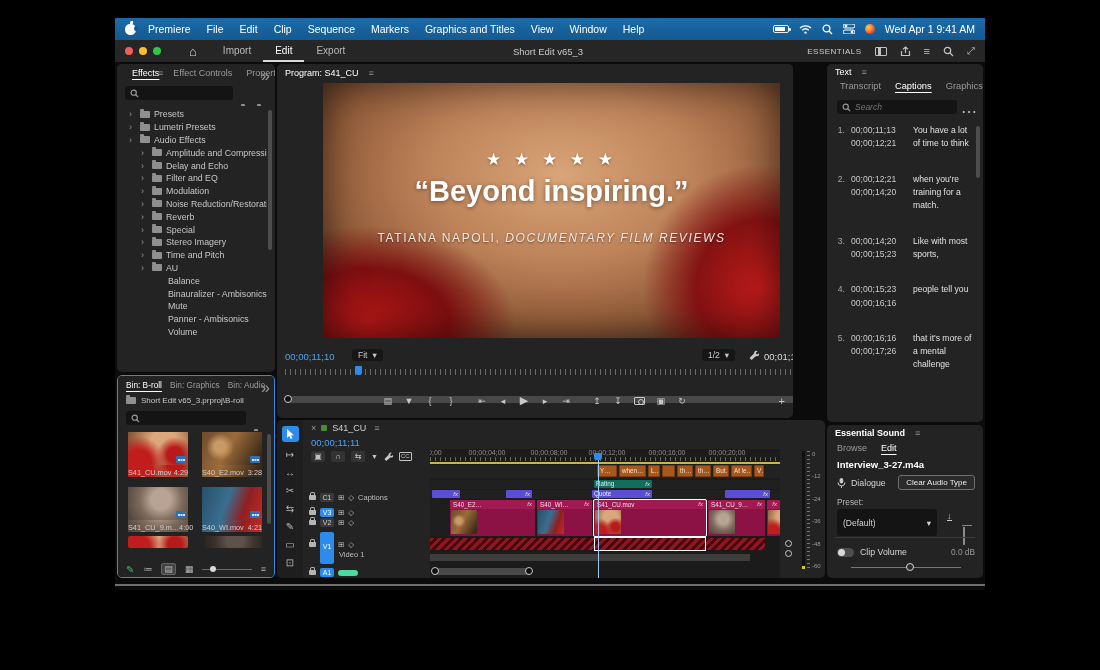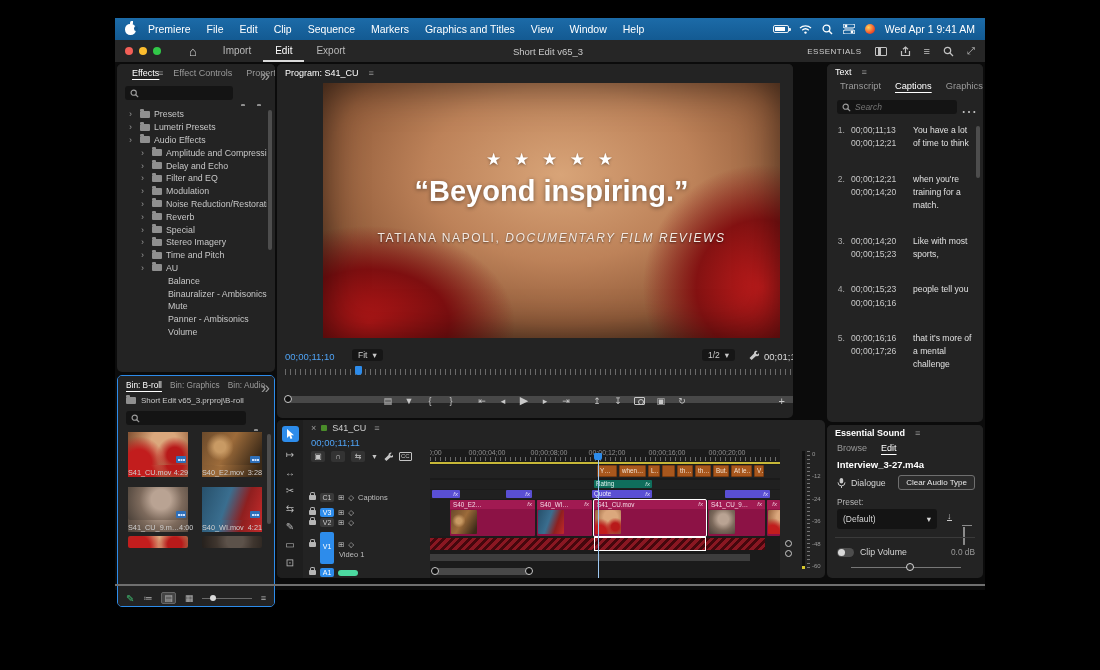--- a/index.html
+++ b/index.html
@@ -104,21 +104,21 @@
   .mbar{position:absolute;left:1px;top:0;bottom:0;width:3px;background:#111;}
   .mbar::after{content:"";position:absolute;left:0;bottom:0;width:3px;height:3px;background:#d8c92c;}
   
   .caprow{display:flex;gap:6px;margin-bottom:22px;font-size:8.6px;line-height:1.55;}
   .capnum{width:12px;color:#a8a8a8;text-align:right;flex:0 0 auto;}
   .captc{width:56px;color:#c9c9c9;flex:0 0 auto;}
   .captxt{width:62px;color:#e0e0e0;}
   
   .esrow{display:flex;align-items:center;}
   .btn{border:1px solid #6f6f6f;border-radius:3px;background:#2b2b2b;color:#e8e8e8;font-size:8px;padding:2px 7px;}
-  .dropdown{background:#141414;border-radius:3px;height:20px;display:flex;align-items:center;justify-content:space-between;color:#d6d6d6;font-size:8.5px;padding:0 6px;}
+  .dropdown{background:#141414;border-radius:3px;height:27px;display:flex;align-items:center;justify-content:space-between;color:#d6d6d6;font-size:8.5px;padding:0 6px;}
   .toggle{width:17px;height:9px;border-radius:5px;background:#4d4d4d;position:relative;}
   .toggle::before{content:"";position:absolute;left:1px;top:1px;width:7px;height:7px;border-radius:50%;background:#d9d9d9;}
   .trash{width:8px;height:9px;border:1px solid #8a8a8a;border-top:none;border-radius:0 0 2px 2px;position:relative;}
   .trash::before{content:"";position:absolute;left:-2px;top:-2px;width:10px;height:1px;background:#8a8a8a;}
   .dl{color:#c9c9c9;font-size:9px;border-bottom:1.5px solid #c9c9c9;line-height:8px;}
   .hline{border-top:1px solid #3a3a3a;}
   .ut{text-decoration:underline;text-underline-offset:3px;}
 </style>
 </head>
 <body>
@@ -317,21 +317,21 @@
           <span class="caret"></span>
           <span class="fx"></span>
           <span>Volume</span>
         </div>
       </div>
     <div class="vscroll" style="right:3px;top:46px;height:140px;"></div>
     <span class="fold abs" style="right:28px;bottom:5px;"></span>
     
   </div>
 
-  <div class="panel" style="left:2px;top:357px;width:158px;height:232px;border:1px solid #2d8ceb;">
+  <div class="panel" style="left:2px;top:357px;width:158px;height:203px;border:1px solid #2d8ceb;">
     <div class="ptabs" style="font-size:8.3px;padding:0 4px;">
 
     <span class="ptab active" style="padding: 0px 4px; color: rgb(255, 255, 255);"><span class="ut">Bin: B-roll</span></span>
           <span class="ptab" style="padding:0 4px;"><span>Bin: Graphics</span></span>
           <span class="ptab" style="padding:0 4px;"><span>Bin: Audio</span></span>
         </div>
     <span class="ovf abs" style="right:4px;top:3px;">»</span>
     <div class="abs" style="left:8px;top:20px;display:flex;align-items:center;gap:5px;color:#c9c9c9;font-size:8px;">
       <span class="fold"></span>
       <span>Short Edit v65_3.prproj\B-roll</span>

